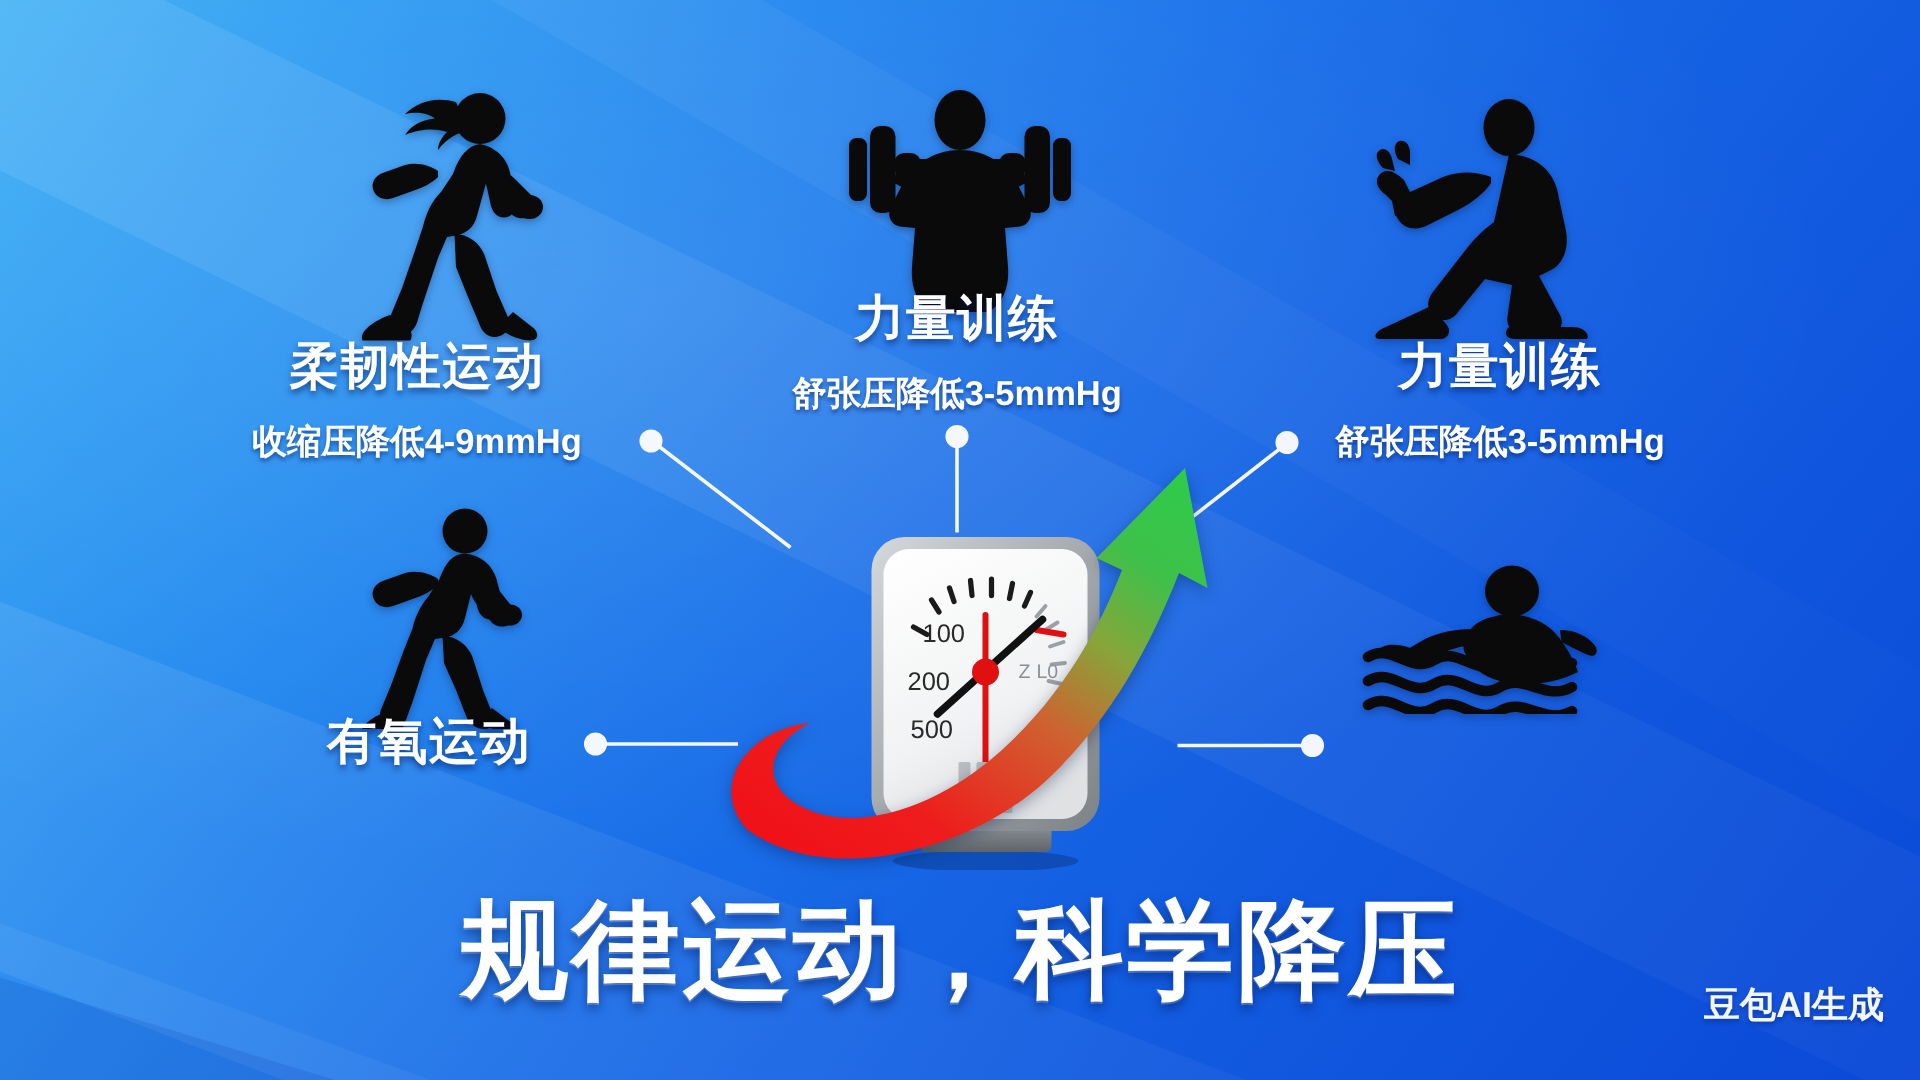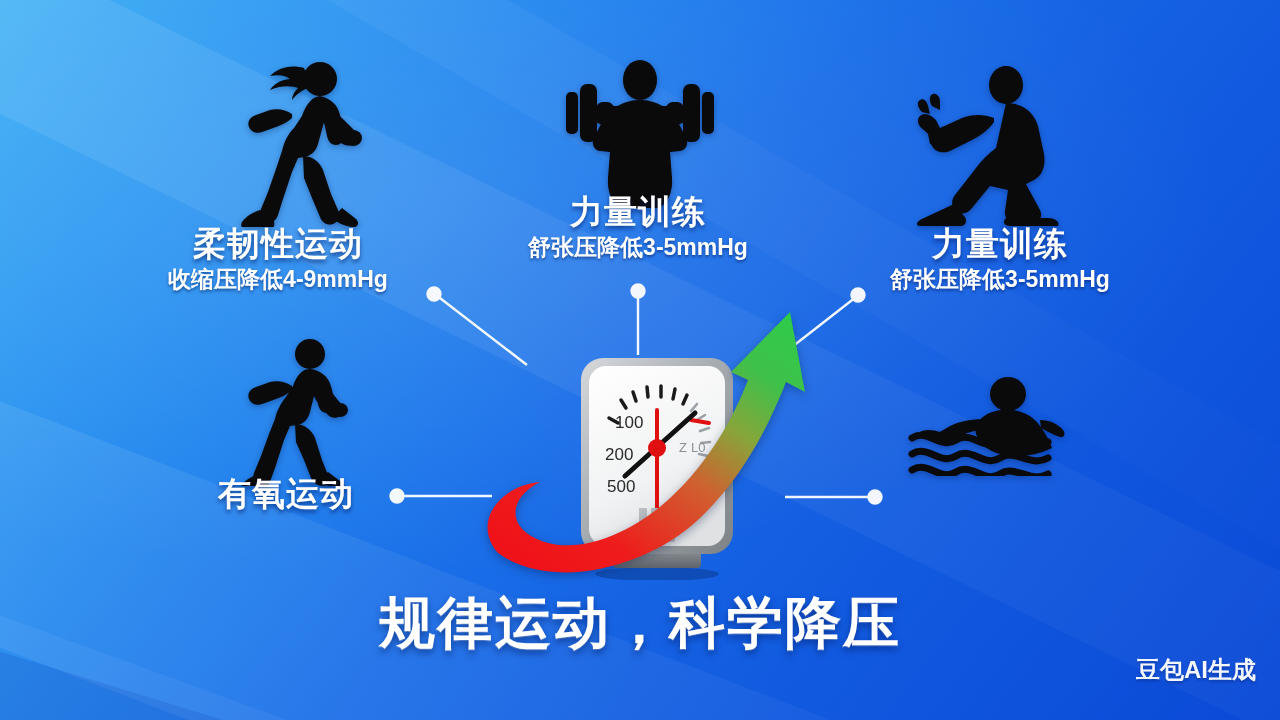--- a/index.html
+++ b/index.html
@@ -36,29 +36,29 @@
 
   
   .figure{position:absolute;}
   .figure svg{display:block;filter:drop-shadow(0 2px 3px rgba(0,20,70,.35));}
 
   
   .label{position:absolute;text-align:center;color:#ffffff;
     text-shadow:0 2px 3px rgba(0,25,90,.55), 0 0 1px rgba(0,30,100,.6);}
   .label .title{font-size:33px;font-weight:bold;letter-spacing:1px;line-height:1.1;
     text-shadow:0 3px 4px rgba(0,25,95,.6);}
-  .label .sub{font-size:23px;font-weight:bold;margin-top:5px;line-height:1.1;
+  .label .sub{font-size:23px;font-weight:bold;margin-top:20px;line-height:1.1;
     text-shadow:0 2px 3px rgba(0,25,95,.55);}
 
   
   .conn{position:absolute;left:0;top:0;width:1280px;height:720px;pointer-events:none;}
 
   
   #headline{position:absolute;left:0;right:0;top:586px;text-align:center;
-    font-size:56px;font-weight:bold;color:#fff;letter-spacing:2px;
+    font-size:72px;font-weight:bold;color:#fff;letter-spacing:2px;
     text-shadow:0 4px 7px rgba(0,25,95,.55), 0 1px 0 rgba(255,255,255,.35);}
   
   #watermark{position:absolute;right:24px;bottom:34px;color:#fff;
     font-size:24px;font-weight:bold;opacity:.95;
     text-shadow:0 2px 3px rgba(0,25,95,.4);}
 
   
   #device{position:absolute;left:569px;top:350px;width:175px;height:230px;}
 </style>
 </head>

